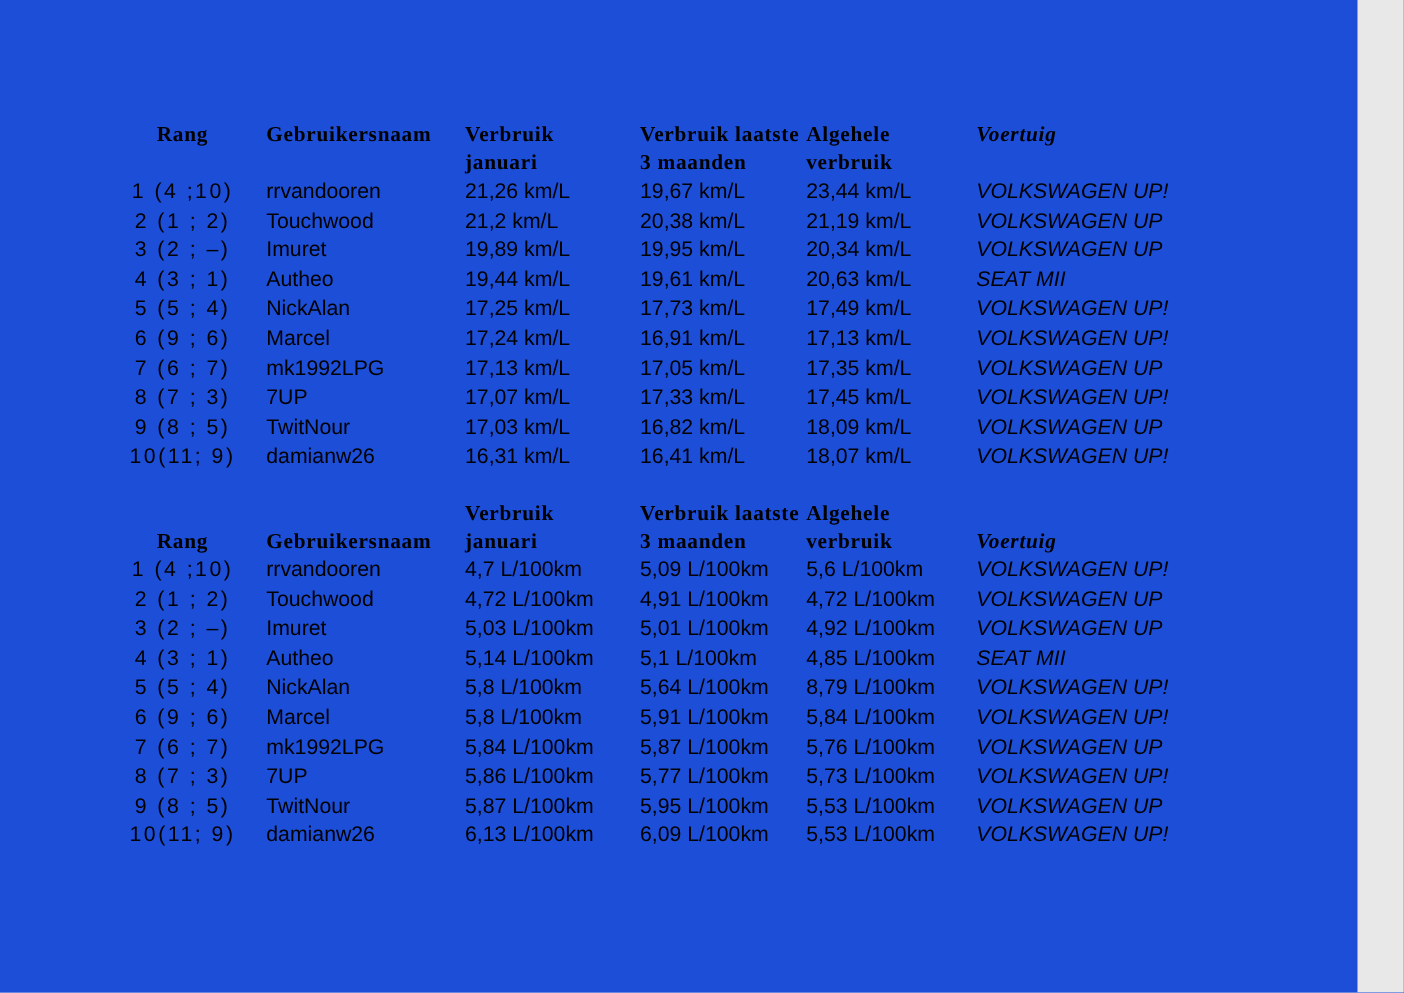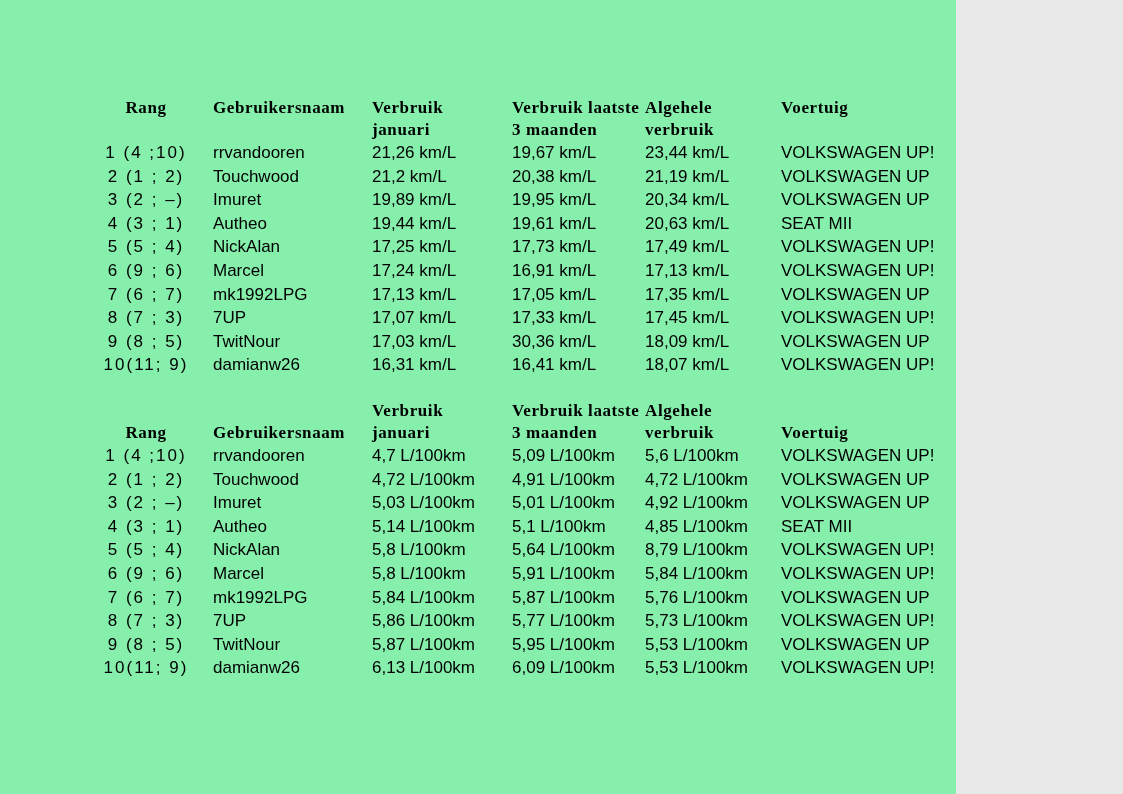--- a/index.html
+++ b/index.html
@@ -1,21 +1,21 @@
 <!DOCTYPE html>
 <html><head>
 <meta charset="utf-8">
 <style>
   html, body { margin: 0; padding: 0; }
   body { background: #e8e8e8; }
   .page {
     position: relative;
-    width: 956px;
+    width: 1086px;
     height: 794px;
-    background: #86efac;
+    background: #1d4ed8;
     color: #000000;
     overflow: hidden;
     font-family: "Liberation Sans", "DejaVu Sans", sans-serif;
   }
   .content {
     position: absolute;
     left: 96px;
     top: 97px;
   }
   .leaderboard { display: block; }
@@ -40,21 +40,21 @@
     white-space: pre;
     overflow: visible;
   }
 
   
   .c1 { width: 100px; text-align: center; }
   .c2 { width: 159px; margin-left: 17px; }
   .c3 { width: 140px; }
   .c4 { width: 133px; }
   .c5 { width: 136px; }
-  .c6 { width: 184px; }
+  .c6 { width: 184px; font-style: italic; }
   .tcell.c2, .tcell.c3, .tcell.c4, .tcell.c5, .tcell.c6 { text-align: left; }
   .tcell.c1 { letter-spacing: 2px; }
 </style>
 </head>
 <body>
 
 <div class="page">
   <div class="content">
 
     <section class="leaderboard table-1">
@@ -146,21 +146,21 @@
             <div class="tcell c2">7UP</div>
             <div class="tcell c3">17,07 km/L</div>
             <div class="tcell c4">17,33 km/L</div>
             <div class="tcell c5">17,45 km/L</div>
             <div class="tcell c6">VOLKSWAGEN UP!</div>
           </div>
           <div class="trow">
             <div class="tcell c1">9 (8 ; 5)</div>
             <div class="tcell c2">TwitNour</div>
             <div class="tcell c3">17,03 km/L</div>
-            <div class="tcell c4">30,36 km/L</div>
+            <div class="tcell c4">16,82 km/L</div>
             <div class="tcell c5">18,09 km/L</div>
             <div class="tcell c6">VOLKSWAGEN UP</div>
           </div>
           <div class="trow">
             <div class="tcell c1">10(11; 9)</div>
             <div class="tcell c2">damianw26</div>
             <div class="tcell c3">16,31 km/L</div>
             <div class="tcell c4">16,41 km/L</div>
             <div class="tcell c5">18,07 km/L</div>
             <div class="tcell c6">VOLKSWAGEN UP!</div>

